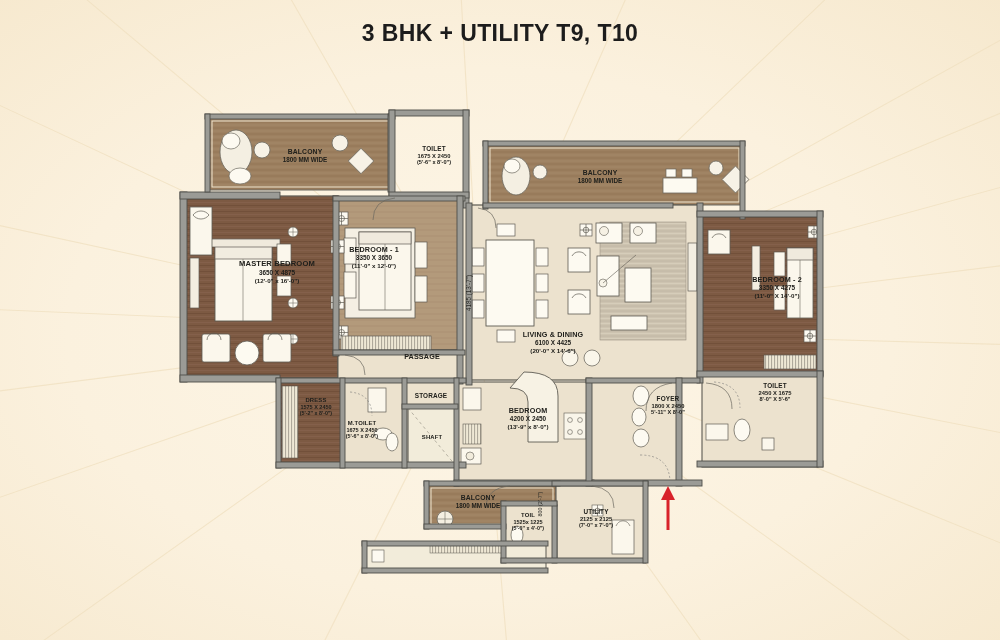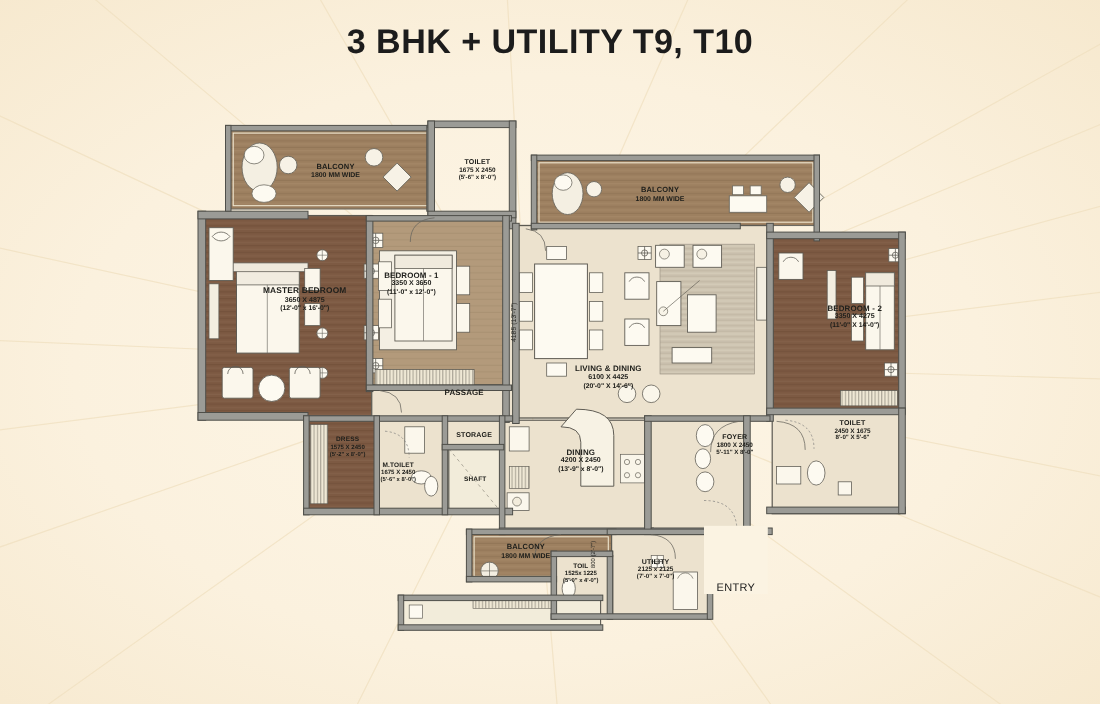--- a/index.html
+++ b/index.html
@@ -27,21 +27,21 @@
     position: absolute;
     inset: 0;
     pointer-events: none;
   }
   #plan-title {
     position: absolute;
     top: 20px;
     left: 0;
     width: 1000px;
     text-align: center;
-    font-size: 31px;
+    font-size: 23px;
     font-weight: bold;
     letter-spacing: 0.4px;
     color: #1c1c1c;
     font-family: "Liberation Sans", sans-serif;
   }
   #planwrap {
     position: absolute;
     left: 0;
     top: 0;
     width: 1000px;
@@ -553,21 +553,21 @@
       <span class="nm">M.TOILET</span>
       <span class="dm">1675 X 2450</span>
       <span class="im">(5'-6" x 8'-0")</span>
     </div>
 
     <div class="lbl tiny" style="left:432px; top:437px;">
       <span class="nm">SHAFT</span>
     </div>
 
     <div class="lbl" style="left:528px; top:419px;">
-      <span class="nm">DINING</span>
+      <span class="nm">BEDROOM</span>
       <span class="dm">4200 X 2450</span>
       <span class="im">(13'-9" x 8'-0")</span>
     </div>
 
     <div class="lbl small" style="left:668px; top:405px;">
       <span class="nm">FOYER</span>
       <span class="dm">1800 X 2450</span>
       <span class="im">5'-11" X 8'-0"</span>
     </div>
 
@@ -585,18 +585,15 @@
 
     <div class="lbl small" style="left:596px; top:518px;">
       <span class="nm">UTILITY</span>
       <span class="dm">2125 x 2125</span>
       <span class="im">(7'-0" x 7'-0")</span>
     </div>
 
     <div class="vlbl" style="left:468px; top:293px; transform: translate(-50%,-50%) rotate(-90deg);">4185 (13'-7")</div>
     <div class="vlbl" style="left:540px; top:504px; transform: translate(-50%,-50%) rotate(-90deg); font-size:5.4px;">800 (2'-7")</div>
 
-    <div id="entry-box" style="left:640px; top:478px;">
-      <div id="entry-label">ENTRY</div>
-    </div>
 
   </div>
 </div>
 
 </body></html>

